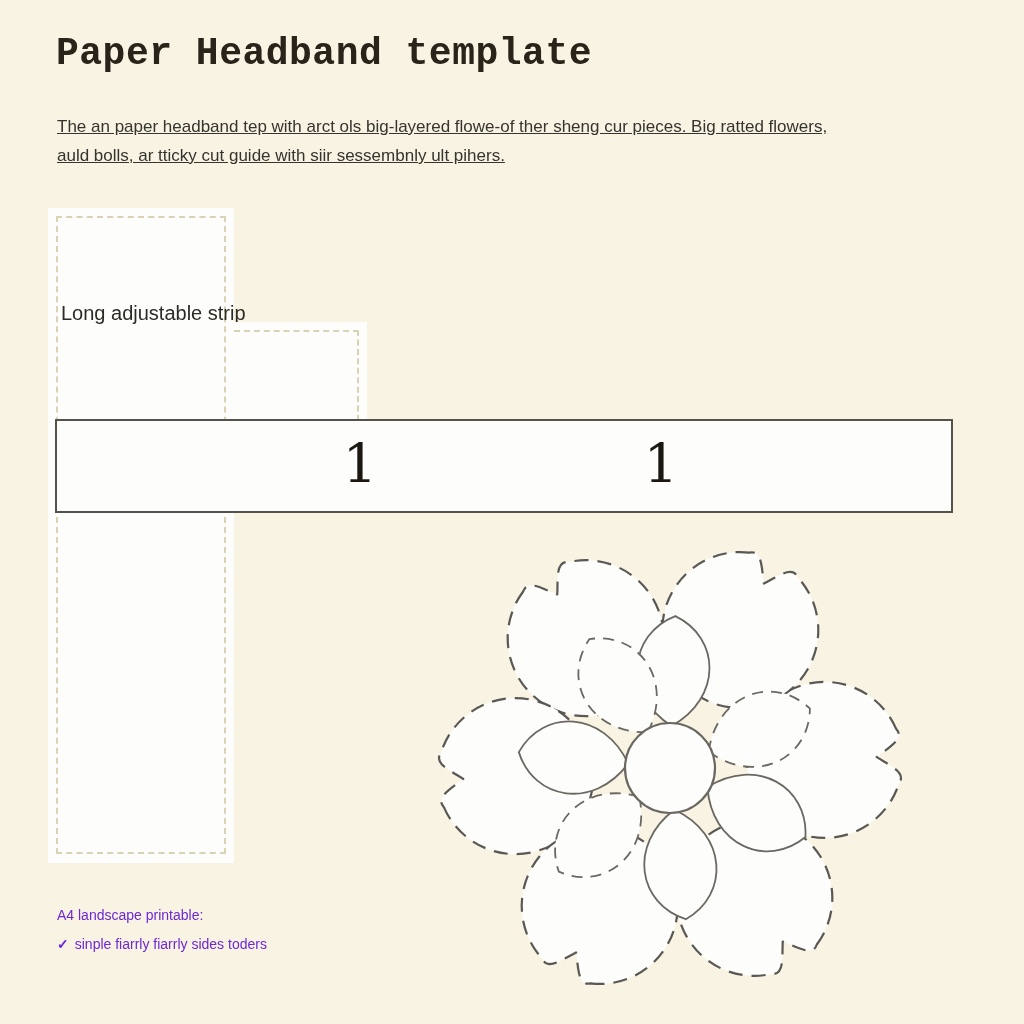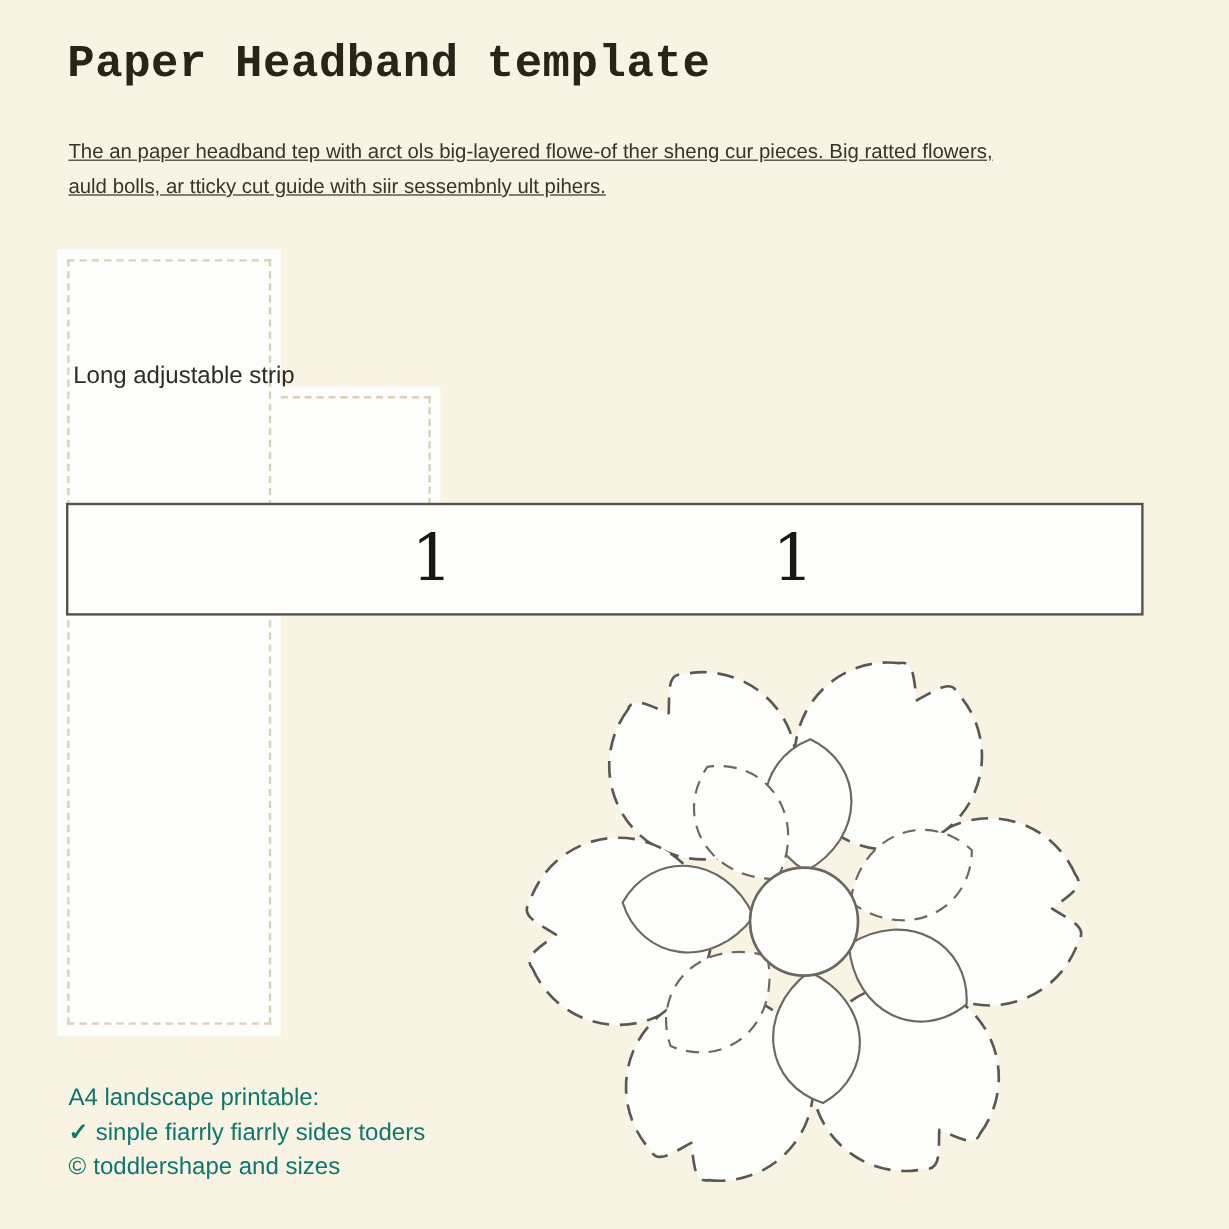--- a/index.html
+++ b/index.html
@@ -92,21 +92,21 @@
   .leaf.dash{stroke-dasharray:11 8;}
   .fcenter{
     fill:var(--paper-white);
     stroke:var(--flower-stroke2);
     stroke-width:2.2;
   }
 
   
   .footer{
     position:absolute;left:57px;top:901px;
-    font-size:20px;line-height:28.5px;color:#0f766e;
+    font-size:14px;line-height:28.5px;color:#6d28d9;
   }
   .footer .row{white-space:nowrap;}
   .icon-glyph{display:inline-block;margin-right:6px;}
   .check{font-weight:bold;}
 </style>
 </head>
 <body>
 
 <h1 class="title">Paper Headband template</h1>
 
@@ -152,14 +152,13 @@
         <path class="leaf dash" transform="rotate(-23)" d="M 42,0 C 72,-50 132,-46 152,0 C 132,46 72,50 42,0 Z"></path>
       </g>
       <circle class="fcenter" r="45"></circle>
     </g>
   </svg>
 </div>
 
 <div class="footer">
   <div class="row">A4 landscape printable:</div>
   <div class="row"><span class="icon-glyph check">✓</span><span>sinple fiarrly fiarrly sides toders</span></div>
-  <div class="row"><span class="icon-glyph">©</span><span>toddlershape and sizes</span></div>
 </div>
 
 </body></html>

